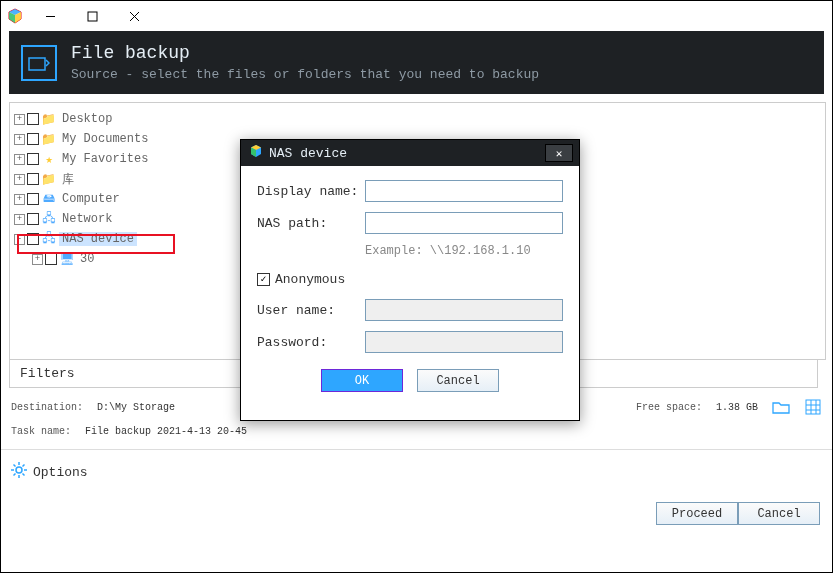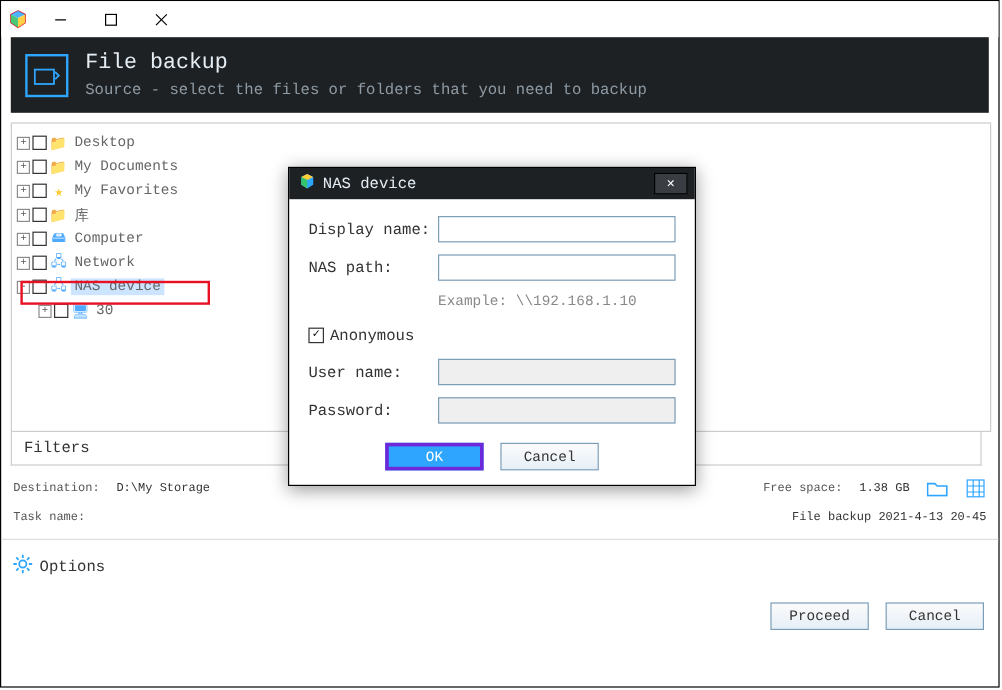--- a/index.html
+++ b/index.html
@@ -34,30 +34,30 @@
 .info-row { display: flex; align-items: center; padding: 10px 10px 4px 10px; font-family: Consolas, "Courier New", monospace; font-size: 10px; color: #555; gap: 8px; }
 .info-row .val { color: #333; margin-left: 6px; }
 .info-row .spacer { flex: 1; }
 .small-icon { width: 18px; height: 18px; color: #2ea6ff; display: flex; align-items: center; justify-content: center; margin-left: 6px; }
 
 .options-row { display: flex; align-items: center; padding: 12px 10px; gap: 18px; font-family: Consolas, "Courier New", monospace; font-size: 13px; color: #333; border-top: 1px solid #ddd; margin-top: 8px; }
 .options-row .opt { display: flex; align-items: center; gap: 6px; }
 .gear-icon { color: #2ea6ff; }
 .cal-icon { color: #2ea6ff; }
 
-.bottom-bar { display: flex; justify-content: flex-end; gap: 14px; padding: 8px 12px; }
+.bottom-bar { display: flex; justify-content: flex-end; padding: 8px 12px; }
 .btn { width: 82px; height: 23px; border: 1px solid #7a9db8; background: linear-gradient(#fbfbfb, #e6eff7); font-family: Consolas, "Courier New", monospace; font-size: 12px; color: #333; display: flex; align-items: center; justify-content: center; cursor: pointer; }
-.btn.primary { background: #2ea6ff; border: 3px solid #6d28d9; color: #fff; }
+.btn.primary { background: #2ea6ff; border: 1px solid #6d28d9; color: #fff; }
 
 
 .dialog { position: absolute; left: 239px; top: 138px; width: 340px; border: 1px solid #000; background: #fff; box-shadow: 0 3px 14px rgba(0,0,0,.4); }
 .dlg-title { background: #1e2124; color: #e5eef5; display: flex; align-items: center; height: 26px; padding: 0 0 0 8px; font-family: Consolas, "Courier New", monospace; font-size: 13px; }
 .dlg-title .spacer { flex: 1; }
 .dlg-close { width: 28px; height: 18px; background: #3a3e42; color: #fff; border: 1px solid #000; display: flex; align-items: center; justify-content: center; margin-right: 6px; font-size: 11px; cursor: pointer; }
-.dlg-body { padding: 14px 16px 12px 16px; font-family: Consolas, "Courier New", monospace; font-size: 13px; color: #333; }
+.dlg-body { padding: 14px 16px 28px 16px; font-family: Consolas, "Courier New", monospace; font-size: 13px; color: #333; }
 .dlg-row { display: flex; align-items: center; margin-bottom: 10px; }
 .dlg-row label { width: 108px; }
 .dlg-row input[type="text"], .dlg-row input[type="password"] { flex: 1; height: 22px; border: 1px solid #7a9db8; padding: 0 4px; font-family: inherit; font-size: 12px; }
 .dlg-row.disabled input { background: #efefef; color: #888; }
 .dlg-example { margin-left: 108px; color: #888; margin-bottom: 14px; font-size: 12px; }
 .dlg-check { display: flex; align-items: center; gap: 5px; margin-bottom: 12px; }
 .dlg-check .chk { width: 13px; height: 13px; border: 1px solid #333; display: flex; align-items: center; justify-content: center; font-size: 10px; line-height: 1; color: #000; }
 .dlg-buttons { display: flex; justify-content: center; gap: 14px; margin-top: 16px; }
 
 
@@ -185,21 +185,21 @@
         <svg width="16" height="16" viewBox="0 0 16 16">
             <rect x="1" y="1" width="14" height="14" fill="none" stroke="#2ea6ff"></rect>
             <line x1="1" y1="6" x2="15" y2="6" stroke="#2ea6ff"></line>
             <line x1="1" y1="11" x2="15" y2="11" stroke="#2ea6ff"></line>
             <line x1="6" y1="1" x2="6" y2="15" stroke="#2ea6ff"></line>
             <line x1="11" y1="1" x2="11" y2="15" stroke="#2ea6ff"></line>
           </svg>
       </span>
     </div>
 
-    <div class="info-row" style="padding-top:6px;justify-content:space-between;">
+    <div class="info-row" style="padding-top:6px;">
       <span>Task name:</span>
       <span class="val">File backup 2021-4-13 20-45</span>
     </div>
 
     <div class="options-row">
       <div class="opt">
         <span class="gear-icon">
           <svg width="16" height="16" viewBox="0 0 16 16">
               <circle cx="8" cy="8" r="3" fill="none" stroke="#2ea6ff" stroke-width="1.5"></circle>
               <path d="M8 0v3M8 13v3M0 8h3M13 8h3M2.5 2.5l2 2M11.5 11.5l2 2M13.5 2.5l-2 2M4.5 11.5l-2 2" stroke="#2ea6ff" stroke-width="1.5"></path>

